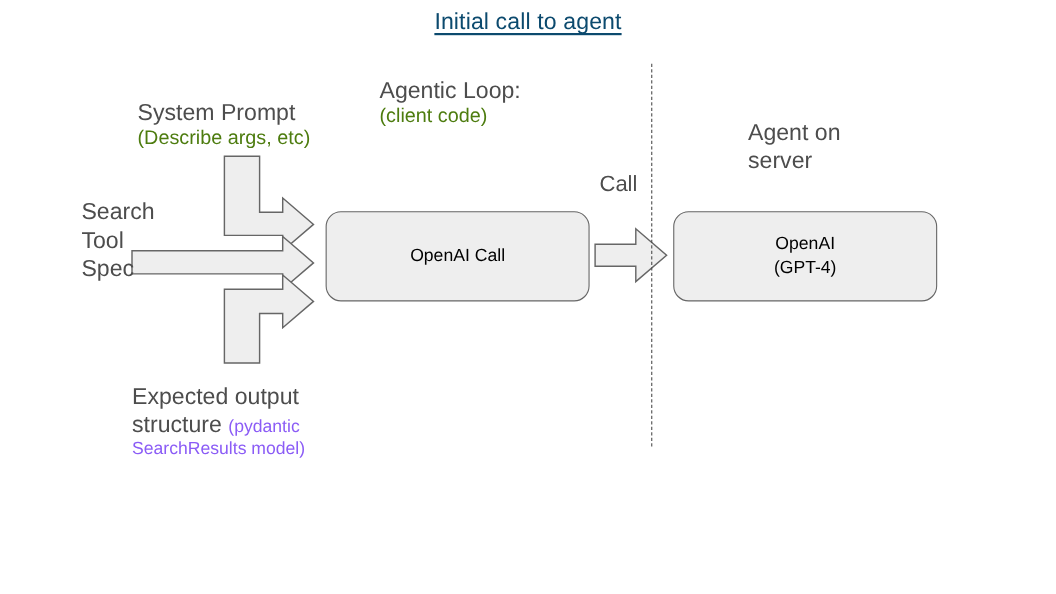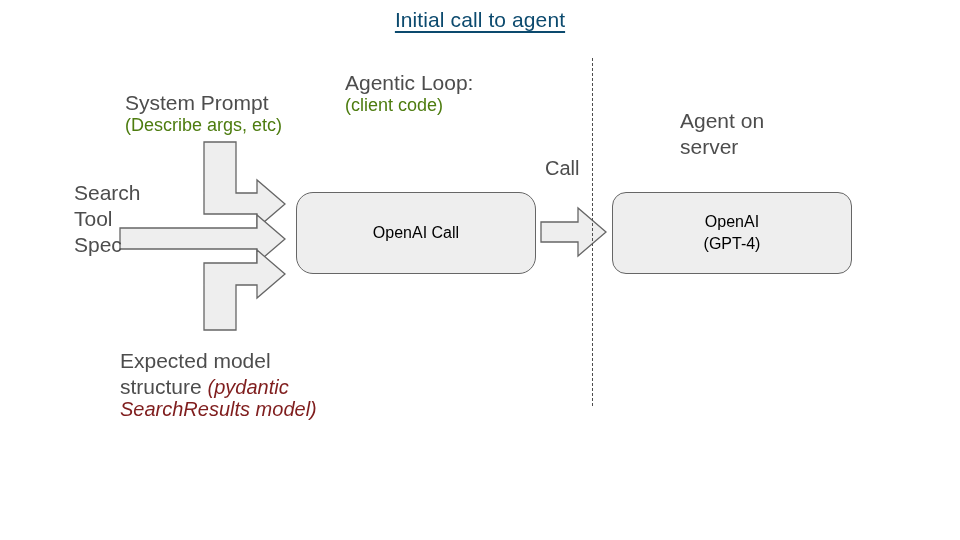--- a/index.html
+++ b/index.html
@@ -47,24 +47,23 @@
     color: #4d4d4d;
     white-space: pre-line;
   }
   .sub {
     font-size: 18px;
     line-height: 18px;
     color: #4d7c0f;
     white-space: pre-line;
   }
   .sub-italic {
-    font-size: 20px;
+    font-size: 16px;
     line-height: 18px;
-    color: #7f1d1d;
-    font-style: italic;
+    color: #8b5cf6;
     white-space: pre-line;
   }
 
   #system-prompt-block { left: 125px; top: 90px; width: 260px; }
   #search-tool-block   { left: 42px;  top: 180px; width: 90px; margin-left: 32px; }
   #expected-output-block { left: 120px; top: 348px; width: 210px; }
   #agentic-loop-block  { left: 345px; top: 70px; width: 230px; }
   #agent-server-block  { left: 680px; top: 62px; width: 180px; margin-top: 46px; }
   #call-label          { left: 545px; top: 157px; font-size: 20px; color: #4d4d4d; text-align: center; }
   #expected-output-block .lead { display: inline; }
@@ -77,21 +76,21 @@
     border-radius: 14px;
     display: flex;
     align-items: center;
     justify-content: center;
     text-align: center;
     color: #000000;
     font-size: 16px;
     line-height: 22px;
     white-space: pre-line;
   }
-  #openai-call-box { left: 296px; top: 192px; width: 238px; height: 80px; border-radius: 17px; }
+  #openai-call-box { left: 296px; top: 192px; width: 238px; height: 80px; }
   #openai-model-box { left: 612px; top: 192px; width: 238px; height: 80px; }
 
   
   #boundary-divider {
     left: 592px;
     top: 58px;
     width: 0;
     height: 348px;
     border-left: 1.5px dashed #4d4d4d;
   }
@@ -121,21 +120,21 @@
   <div class="sub">(Describe args, etc)</div>
 </div>
 
 <div class="abs" id="search-tool-block">
   <div class="lead">Search
 Tool
 Spec</div>
 </div>
 
 <div class="abs" id="expected-output-block">
-  <span class="lead">Expected model
+  <span class="lead">Expected output
 structure </span><span class="sub-italic">(pydantic
 SearchResults model)</span>
 </div>
 
 <div class="abs" id="agentic-loop-block">
   <div class="lead">Agentic Loop:</div>
   <div class="sub">(client code)</div>
 </div>
 
 <div class="abs" id="agent-server-block">

